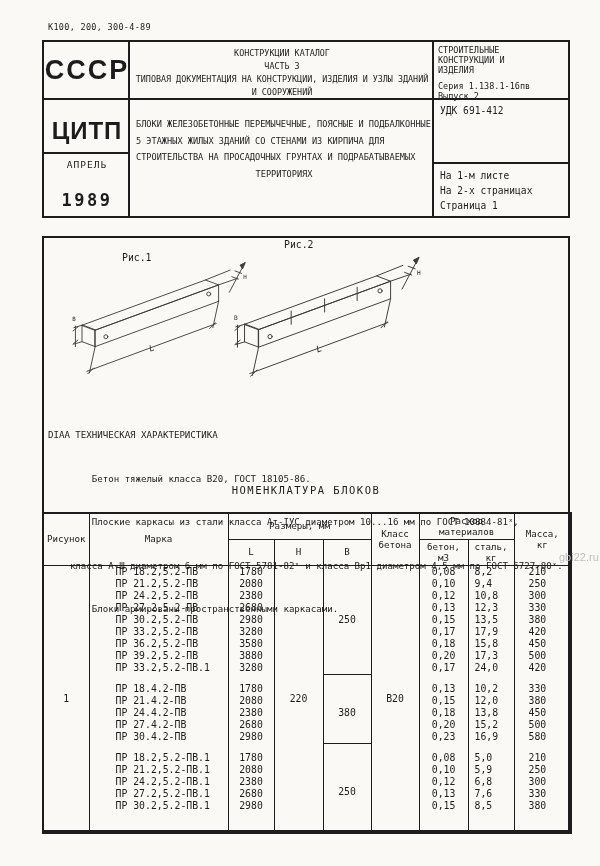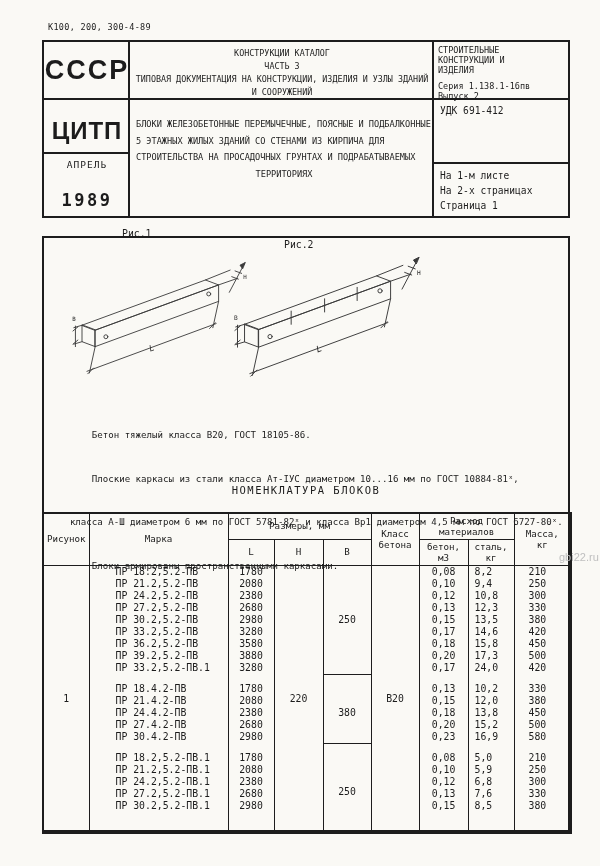--- a/index.html
+++ b/index.html
@@ -104,21 +104,21 @@
 
     <div class="abs sheet">
       <div>На 1-м листе</div>
       <div>На 2-х страницах</div>
       <div>Страница 1</div>
     </div>
   </div>
 
   <div class="abs frame"></div>
 
-  <div class="abs figlabel" style="left:122px;top:228px;">Рис.1</div>
+  <div class="abs figlabel" style="left:122px;top:252px;">Рис.1</div>
   <div class="abs figlabel" style="left:284px;top:239px;">Рис.2</div>
 
   <svg class="fig-svg" style="left:70px;top:252px;" width="182" height="130" viewBox="0 0 220 158">
     <g stroke="#3a3a3a" fill="none" stroke-width="1.1" stroke-linecap="round">
       <path d="M30,95 L180,40 L180,60 L30,115 Z"></path>
       <path d="M30,95 L180,40 L164,34 L14,89 Z"></path>
       <path d="M30,95 L30,115 L14,109 L14,89 Z"></path>
       <circle cx="43" cy="103" r="2.4"></circle>
       <circle cx="168" cy="51" r="2.4"></circle>
       <path d="M30,115 L23,147 M180,60 L173,92 M20,145 L177,87"></path>
@@ -149,20 +149,21 @@
       <path d="M180,40 L203,32 M164,34 L194,22 M193,49 L212,13"></path>
       <path d="M196,30 l8,3 M200,23 l8,3"></path>
       <path d="M212,13 l-6,3 l3,4 Z" fill="#3a3a3a"></path>
     </g>
     <text x="97" y="121" font-size="10" font-style="italic" transform="rotate(-20 97 121)">L</text>
     <text x="2" y="84" font-size="7">В</text>
     <text x="210" y="33" font-size="7">Н</text>
   </svg>
 
   <div class="abs tech">
+    <div>DIAA ТЕХНИЧЕСКАЯ ХАРАКТЕРИСТИКА</div>
     <div>        Бетон тяжелый класса В20, ГОСТ 18105-86.</div>
     <div>        Плоские каркасы из стали класса Ат-IУС диаметром 10...16 мм по ГОСТ 10884-81ˣ,</div>
     <div>    класса А-Ш диаметром 6 мм по ГОСТ 5781-82ˣ и класса Вр1 диаметром 4,5 мм по ГОСТ 6727-80ˣ.</div>
     <div>        Блоки армированы пространственными каркасами.</div>
   </div>
 
   <div class="abs nomtitle">НОМЕНКЛАТУРА БЛОКОВ</div>
 
   <table class="nom">
     <colgroup>
@@ -234,21 +235,21 @@
           <td class="mark">ПР 30.2,5.2-ПВ</td>
           <td class="c">2980</td>
           <td class="c">0,15</td>
           <td class="steel">13,5</td>
           <td class="mass">380</td>
         </tr>
         <tr>
           <td class="mark">ПР 33.2,5.2-ПВ</td>
           <td class="c">3280</td>
           <td class="c">0,17</td>
-          <td class="steel">14,6</td>
+          <td class="steel">17,9</td>
           <td class="mass">420</td>
         </tr>
         <tr>
           <td class="mark">ПР 36.2,5.2-ПВ</td>
           <td class="c">3580</td>
           <td class="c">0,18</td>
           <td class="steel">15,8</td>
           <td class="mass">450</td>
         </tr>
         <tr>

